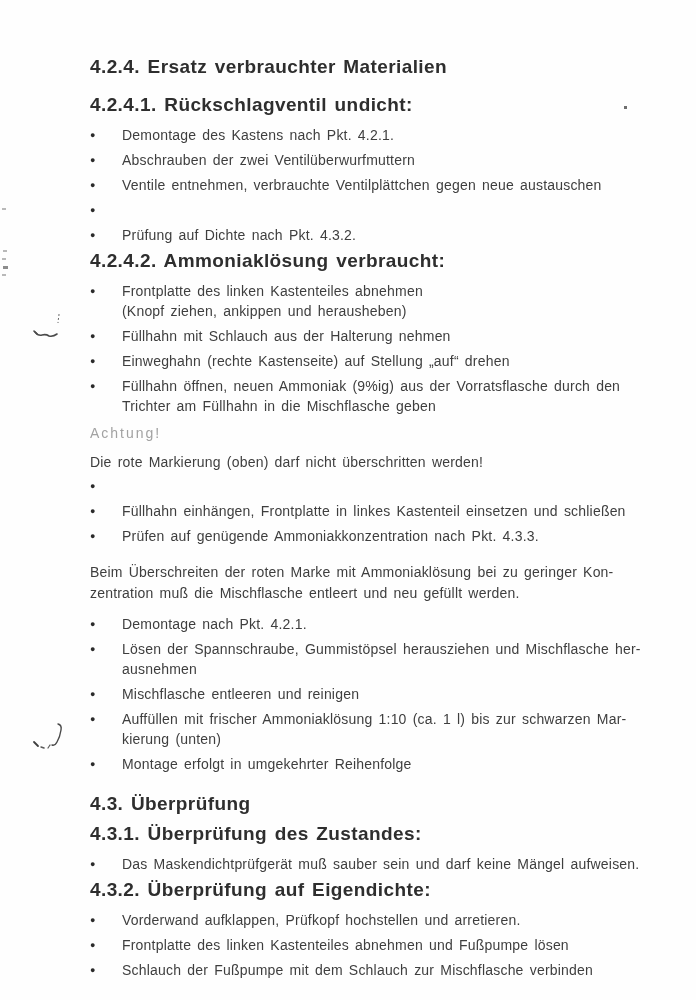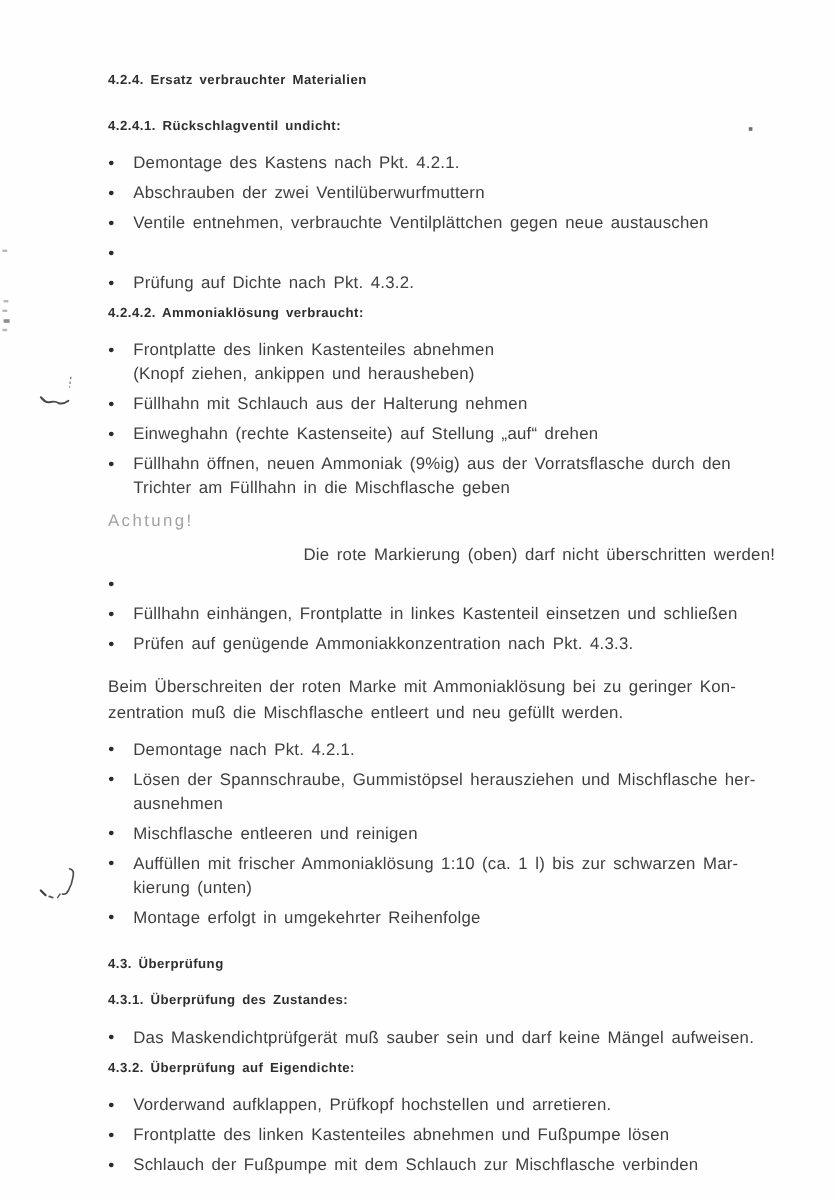--- a/index.html
+++ b/index.html
@@ -15,21 +15,21 @@
     position:absolute;inset:0;
     background:#fefefe;
   }
   .content{
     position:absolute;
     top:57px;left:90px;right:50px;
     letter-spacing:0.2px;
     word-spacing:2px;
   }
   .h{
-    font-size:11px;
+    font-size:19px;
     font-weight:700;
     color:#2e2e2e;
     line-height:20px;
     margin:4px 0 10px 0;
     letter-spacing:0.4px;
   }
   .h.first{margin-top:0;margin-bottom:18px;}
   .h.mt-lg{margin-top:20px;}
   .h.mt-md{margin-top:6px;}
   ul.bullets{
@@ -46,36 +46,37 @@
   }
   ul.bullets .b{
     flex:0 0 10px;
     font-size:9px;
     line-height:20px;
     color:#2b2b2b;
     text-align:left;
   }
   ul.bullets .t{
     white-space:pre-line;
+    margin-left:11px;
   }
   .warning-title{
     font-size:14px;
     font-weight:400;
     color:#a2a2a2;
     letter-spacing:2px;
     line-height:25px;
     margin:2px 0 6px 0;
   }
   .para{
     font-size:14px;
     line-height:21px;
     margin:4px 0 10px 0;
     white-space:pre-line;
   }
-  .para.intro{margin:0 0 4px 0;line-height:20px;text-align:right;}
+  .para.intro{margin:0 0 4px 0;line-height:20px;}
   .para.between{margin-top:16px;margin-bottom:10px;}
   
   .mark{position:absolute;}
   
   .art{position:absolute;background:#b9b9b9;}
 </style>
 </head>
 <body>
 
 <div class="page">

